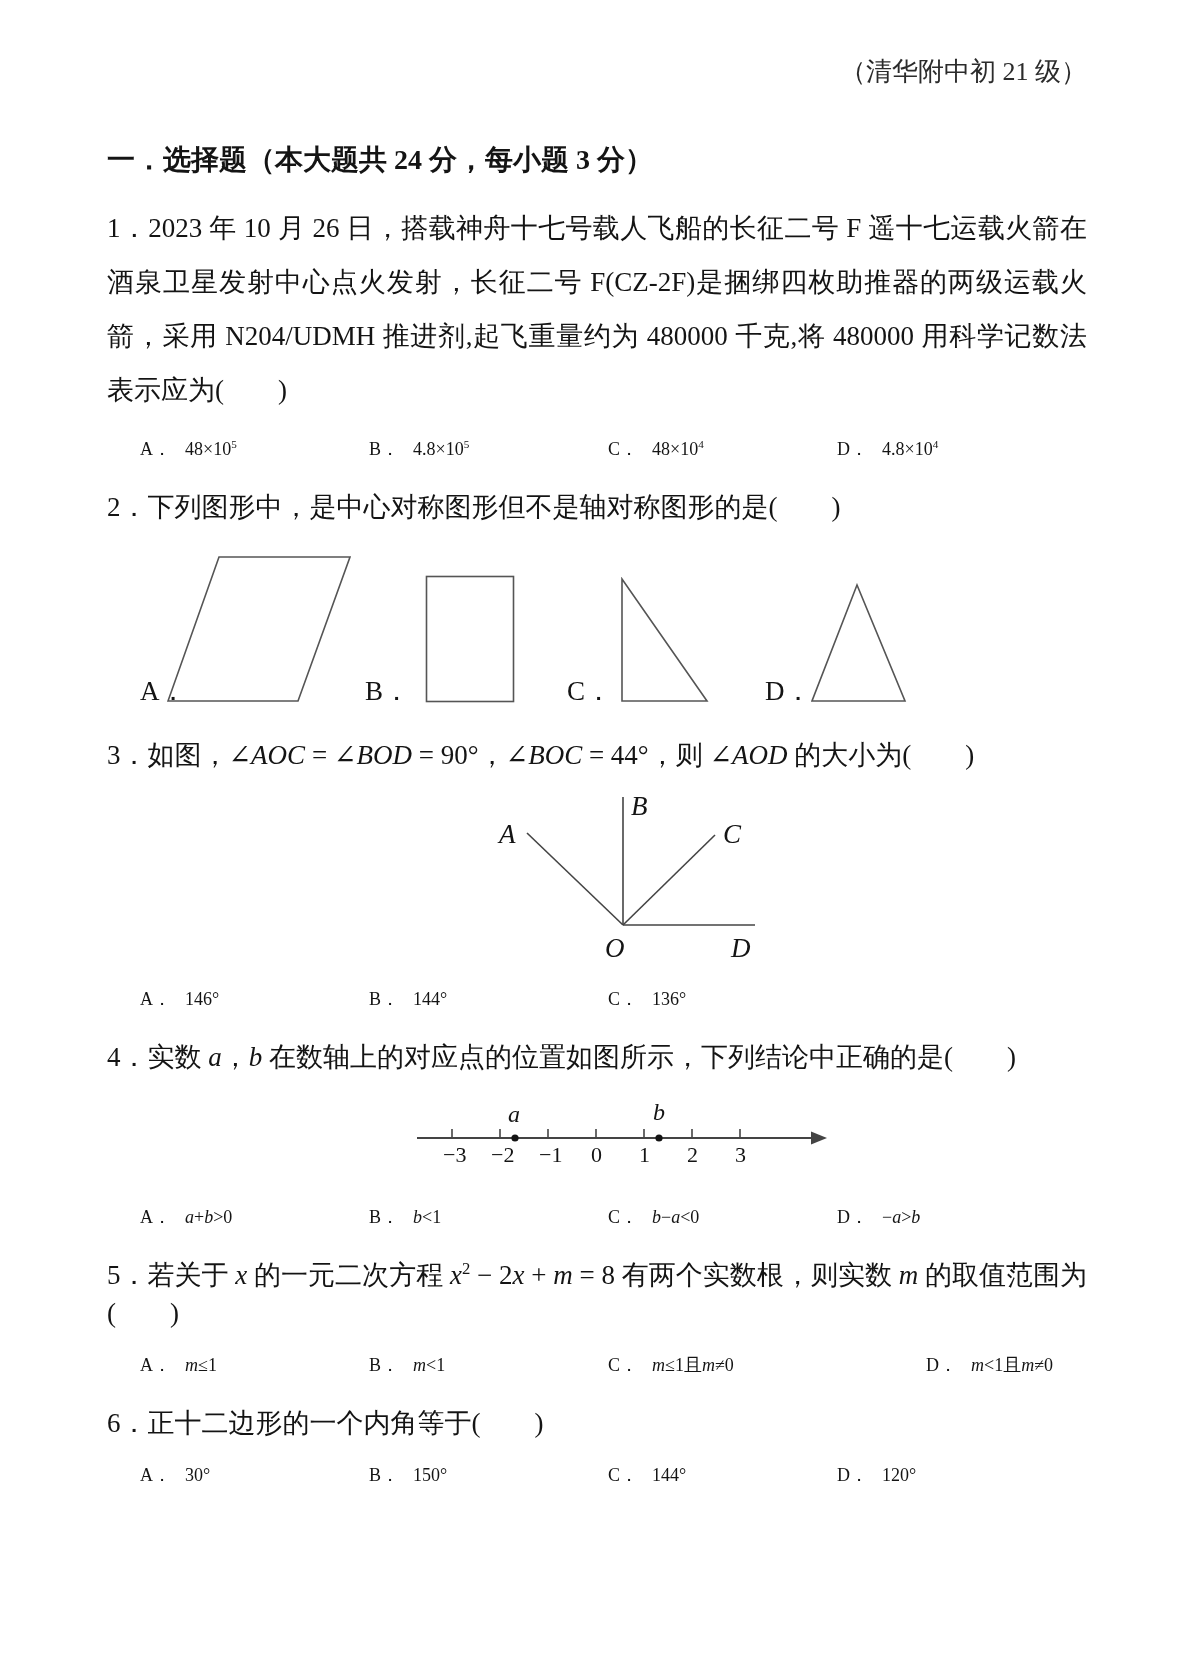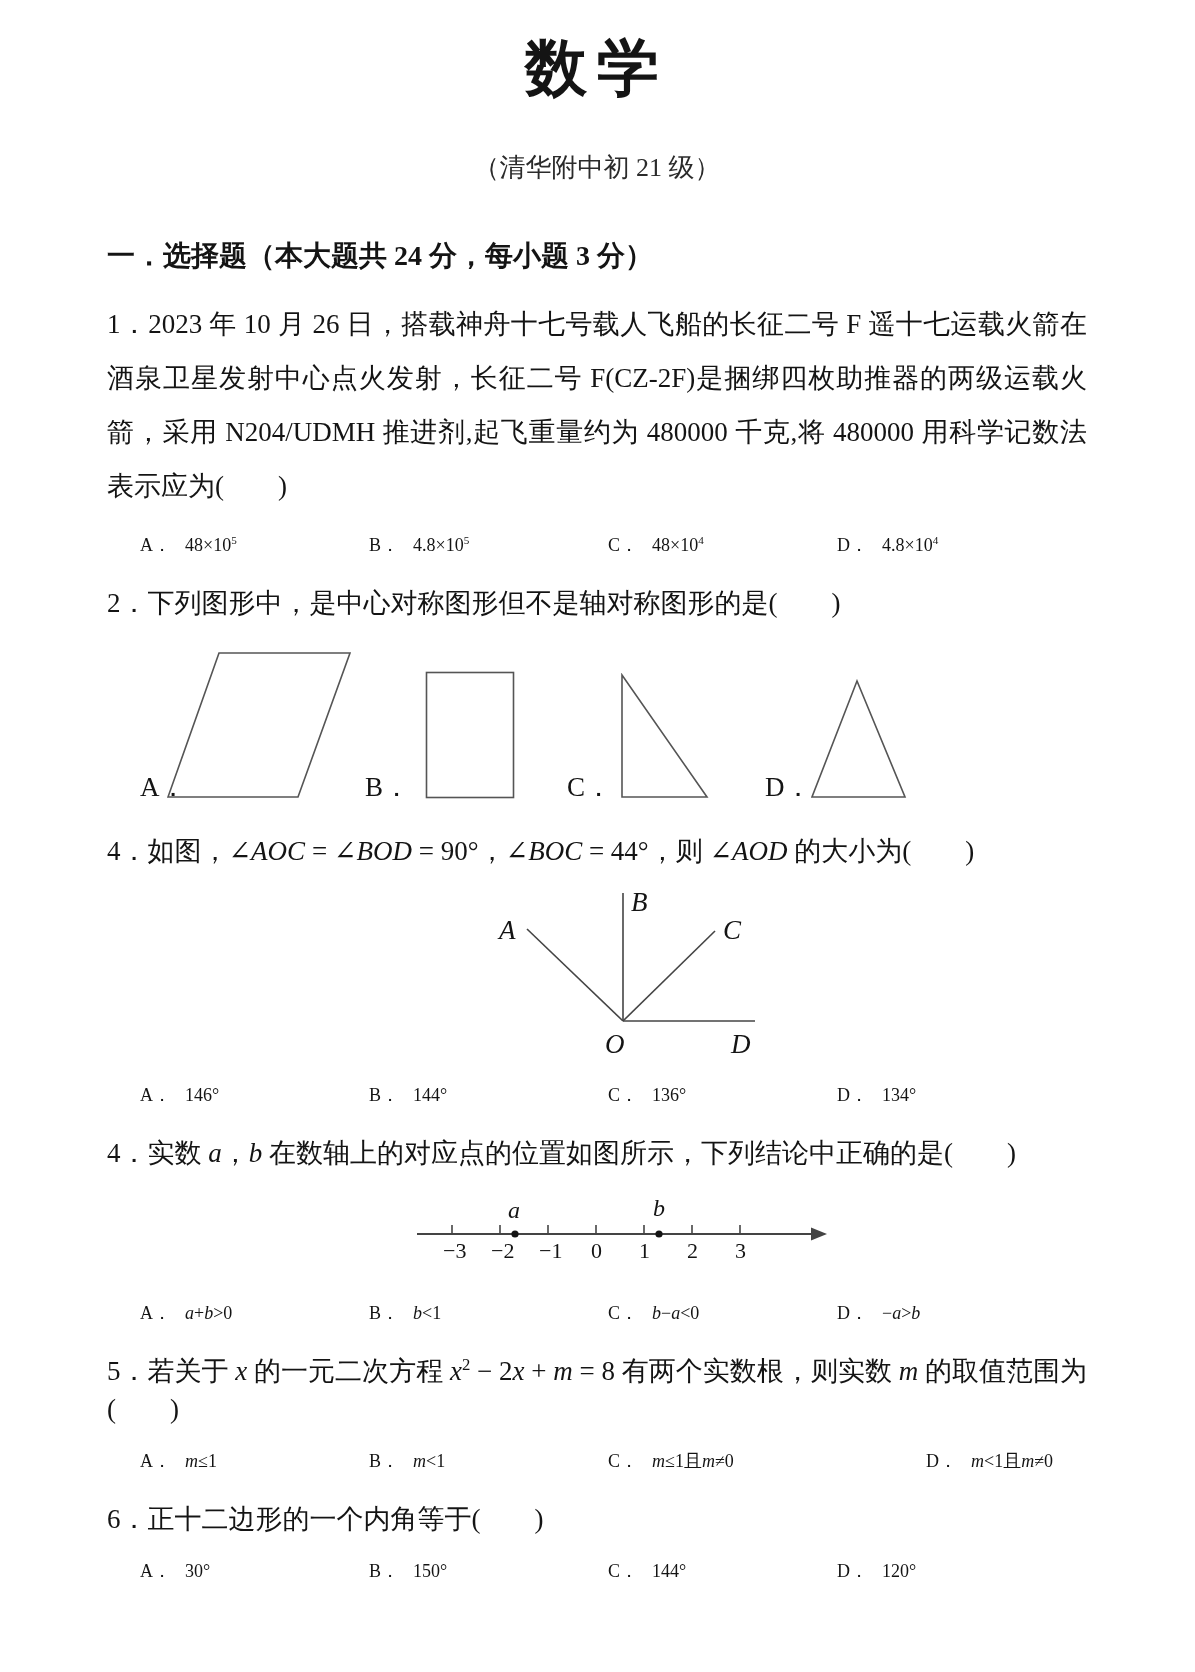--- a/index.html
+++ b/index.html
@@ -8,21 +8,21 @@
     font-family:"Liberation Serif","DejaVu Serif",serif;
     color:#141414;
     position:relative;
   }
   .sheet{width:980px;margin:0 auto 0 107px;padding-top:22px;}
   .doc-title{
     text-align:center;font-size:62px;font-weight:bold;
     letter-spacing:10px;margin:4px 0 0 0;
   }
   .doc-subtitle{
-    text-align:center;font-size:26px;margin-top:40px;color:#2b2b2b;
+    text-align:right;font-size:26px;margin-top:32px;color:#2b2b2b;
   }
   .section-header{
     font-size:28px;font-weight:bold;margin-top:52px;
   }
   .stem{
     font-size:27px;line-height:2.0;text-align:justify;
     margin:22px 0 6px 0;
   }
   .stem.single{line-height:1.4;margin-top:28px;}
   .it{font-style:italic;}
@@ -41,21 +41,20 @@
   .svgtxt{font-family:"Liberation Serif","DejaVu Serif",serif;font-size:27px;font-style:italic;fill:#141414;}
   .svgnum{font-family:"Liberation Serif","DejaVu Serif",serif;font-size:22px;font-style:normal;fill:#141414;}
   .q3fig{margin:10px 0 6px 340px;}
   .nlfig{margin:24px 0 4px 300px;}
 </style>
 </head>
 <body>
 
 <div class="sheet">
 
-  <h1 class="doc-title">数学</h1>
   <div class="doc-subtitle">（清华附中初 21 级）</div>
   <div class="section-header">一．选择题（本大题共 24 分，每小题 3 分）</div>
 
   <p class="stem"><span>1．2023 年 10 月 26 日，搭载神舟十七号载人飞船的长征二号 F 遥十七运载火箭在酒泉卫星发射中心点火发射，长征二号 F(CZ-2F)是捆绑四枚助推器的两级运载火箭，采用 N204/UDMH 推进剂,起飞重量约为 480000 千克,将 480000 用科学记数法表示应为(　　)</span></p>
   <div class="opts">
     <span class="opt"><span class="opt-label">A．</span><span class="opt-val"><span>48×10</span><sup>5</sup></span></span>
     <span class="opt"><span class="opt-label">B．</span><span class="opt-val"><span>4.8×10</span><sup>5</sup></span></span>
     <span class="opt"><span class="opt-label">C．</span><span class="opt-val"><span>48×10</span><sup>4</sup></span></span>
     <span class="opt"><span class="opt-label">D．</span><span class="opt-val"><span>4.8×10</span><sup>4</sup></span></span>
   </div>
@@ -73,37 +72,36 @@
     <span class="shape-label" style="left:460px">C．</span>
     <svg class="shape-svg" style="left:514px" width="88" height="126" viewBox="0 0 88 126">
       <polygon points="1,2 1,124 86,124" fill="none" stroke="#555" stroke-width="1.6"></polygon>
     </svg>
     <span class="shape-label" style="left:658px">D．</span>
     <svg class="shape-svg" style="left:704px" width="96" height="120" viewBox="0 0 96 120">
       <polygon points="46,2 1,118 94,118" fill="none" stroke="#555" stroke-width="1.6"></polygon>
     </svg>
   </div>
 
-  <p class="stem single"><span>4．如图，</span><span class="it">∠AOC</span><span> = </span><span class="it">∠BOD</span><span> = 90°，</span><span class="it">∠BOC</span><span> = 44°，则 </span><span class="it">∠AOD</span><span> 的大小为(　　)</span></p>
+  <p class="stem single"><span>3．如图，</span><span class="it">∠AOC</span><span> = </span><span class="it">∠BOD</span><span> = 90°，</span><span class="it">∠BOC</span><span> = 44°，则 </span><span class="it">∠AOD</span><span> 的大小为(　　)</span></p>
   <svg class="q3fig" width="330" height="182" viewBox="0 0 330 182">
     <line x1="176" y1="140" x2="176" y2="12" stroke="#444" stroke-width="1.6"></line>
     <line x1="176" y1="140" x2="80" y2="48" stroke="#444" stroke-width="1.6"></line>
     <line x1="176" y1="140" x2="268" y2="50" stroke="#444" stroke-width="1.6"></line>
     <line x1="176" y1="140" x2="308" y2="140" stroke="#444" stroke-width="1.6"></line>
     <text class="svgtxt" x="52" y="58">A</text>
     <text class="svgtxt" x="184" y="30">B</text>
     <text class="svgtxt" x="276" y="58">C</text>
     <text class="svgtxt" x="158" y="172">O</text>
     <text class="svgtxt" x="284" y="172">D</text>
   </svg>
   <div class="opts">
     <span class="opt"><span class="opt-label">A．</span><span class="opt-val"><span>146°</span></span></span>
     <span class="opt"><span class="opt-label">B．</span><span class="opt-val"><span>144°</span></span></span>
     <span class="opt"><span class="opt-label">C．</span><span class="opt-val"><span>136°</span></span></span>
-    <span class="opt"><span class="opt-label">D．</span><span class="opt-val"><span>134°</span></span></span>
   </div>
 
   <p class="stem single"><span>4．实数 </span><span class="it">a</span><span>，</span><span class="it">b</span><span> 在数轴上的对应点的位置如图所示，下列结论中正确的是(　　)</span></p>
   <svg class="nlfig" width="430" height="85" viewBox="0 0 430 85">
     <line x1="10" y1="38" x2="406" y2="38" stroke="#444" stroke-width="1.8"></line>
     <polygon points="404,31.5 420,38 404,44.5" fill="#444"></polygon>
     <line x1="45" y1="29" x2="45" y2="38" stroke="#444" stroke-width="1.6"></line>
     <line x1="93" y1="29" x2="93" y2="38" stroke="#444" stroke-width="1.6"></line>
     <line x1="141" y1="29" x2="141" y2="38" stroke="#444" stroke-width="1.6"></line>
     <line x1="189" y1="29" x2="189" y2="38" stroke="#444" stroke-width="1.6"></line>

